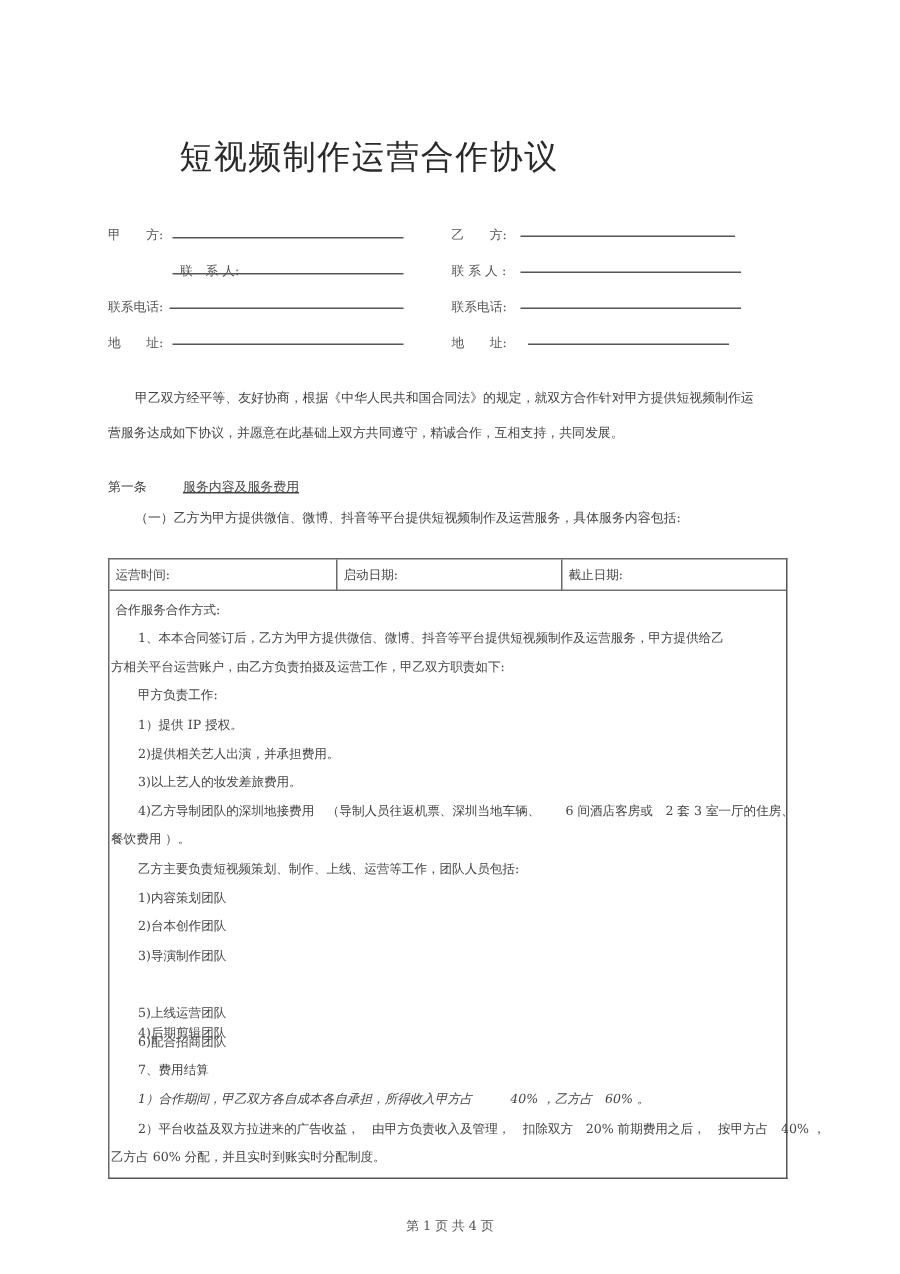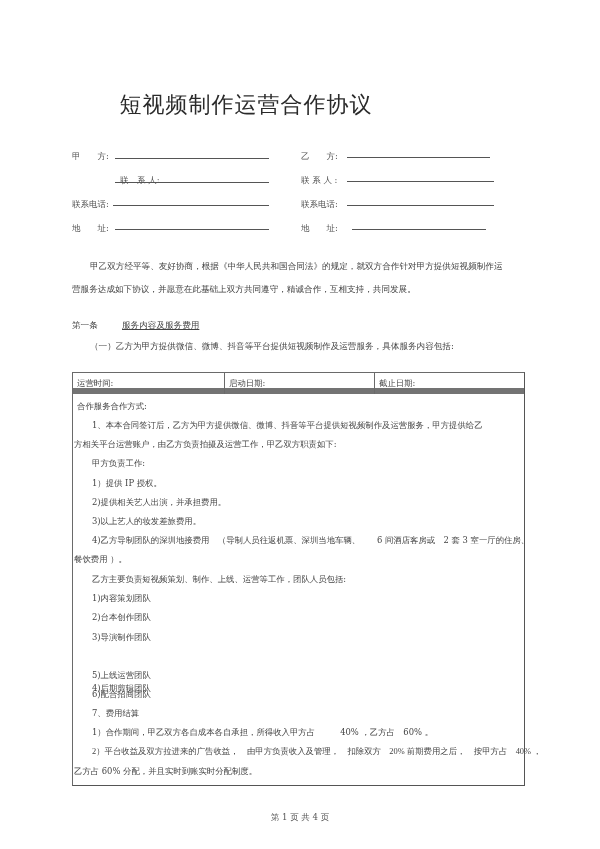--- a/index.html
+++ b/index.html
@@ -27,21 +27,21 @@
     }
     .table {
       position: absolute; left: 72px; top: 372px;
       width: 453px; height: 414px;
       border: 1px solid #6a6a6a;
       border-right: 1.5px solid #555;
       border-bottom: 1.5px solid #555;
     }
     .row1 {
       position: absolute; left: 0; top: 0; width: 100%; height: 21px;
-      border-bottom: 6px solid #737373;
+      border-bottom: 1px solid #737373;
     }
     .cell {
       position: absolute; top: 0; height: 21px;
       font-size: 8.4px; color: #444; line-height: 21px; padding-left: 4px;
       white-space: nowrap;
     }
     .cell.c2, .cell.c3 { border-left: 1px solid #6a6a6a; }
     .tline {
       position: absolute; font-size: 8.4px; color: #444;
       white-space: nowrap; line-height: 12px;
@@ -110,19 +110,19 @@
     <div class="tline" style="left:19px; top:161px;">4)乙方导制团队的深圳地接费用　（导制人员往返机票、深圳当地车辆、　　6 间酒店客房或　2 套 3 室一厅的住房、</div>
     <div class="tline" style="left:1px; top:180px;">餐饮费用 ）。</div>
     <div class="tline" style="left:19px; top:200px;">乙方主要负责短视频策划、制作、上线、运营等工作，团队人员包括:</div>
     <div class="tline" style="left:19px; top:219px;">1)内容策划团队</div>
     <div class="tline" style="left:19px; top:238px;">2)台本创作团队</div>
     <div class="tline" style="left:19px; top:258px;">3)导演制作团队</div>
     <div class="tline" style="left:19px; top:277px;margin-top:32px;">4)后期剪辑团队</div>
     <div class="tline" style="left:19px; top:296px;">5)上线运营团队</div>
     <div class="tline" style="left:19px; top:315px;">6)配合招商团队</div>
     <div class="tline" style="left:19px; top:334px;">7、费用结算</div>
-    <div class="tline" style="left:19px; top:353px;">1）合作期间，甲乙双方各自成本各自承担，所得收入甲方占　　　40% ，乙方占　60% 。</div>
-    <div class="tline" style="left:19px; top:373px;font-family:Liberation Serif, serif;">2）平台收益及双方拉进来的广告收益，　由甲方负责收入及管理，　扣除双方　20% 前期费用之后，　按甲方占　40% ，</div>
+    <div class="tline" style="left:19px; top:353px;font-style:italic;">1）合作期间，甲乙双方各自成本各自承担，所得收入甲方占　　　40% ，乙方占　60% 。</div>
+    <div class="tline" style="left:19px; top:373px;">2）平台收益及双方拉进来的广告收益，　由甲方负责收入及管理，　扣除双方　20% 前期费用之后，　按甲方占　40% ，</div>
     <div class="tline" style="left:1px; top:392px;">乙方占  60% 分配，并且实时到账实时分配制度。</div>
   </div>
 
   <div class="footer">第  1 页  共  4 页</div>
 </div>
 
 </body></html>

